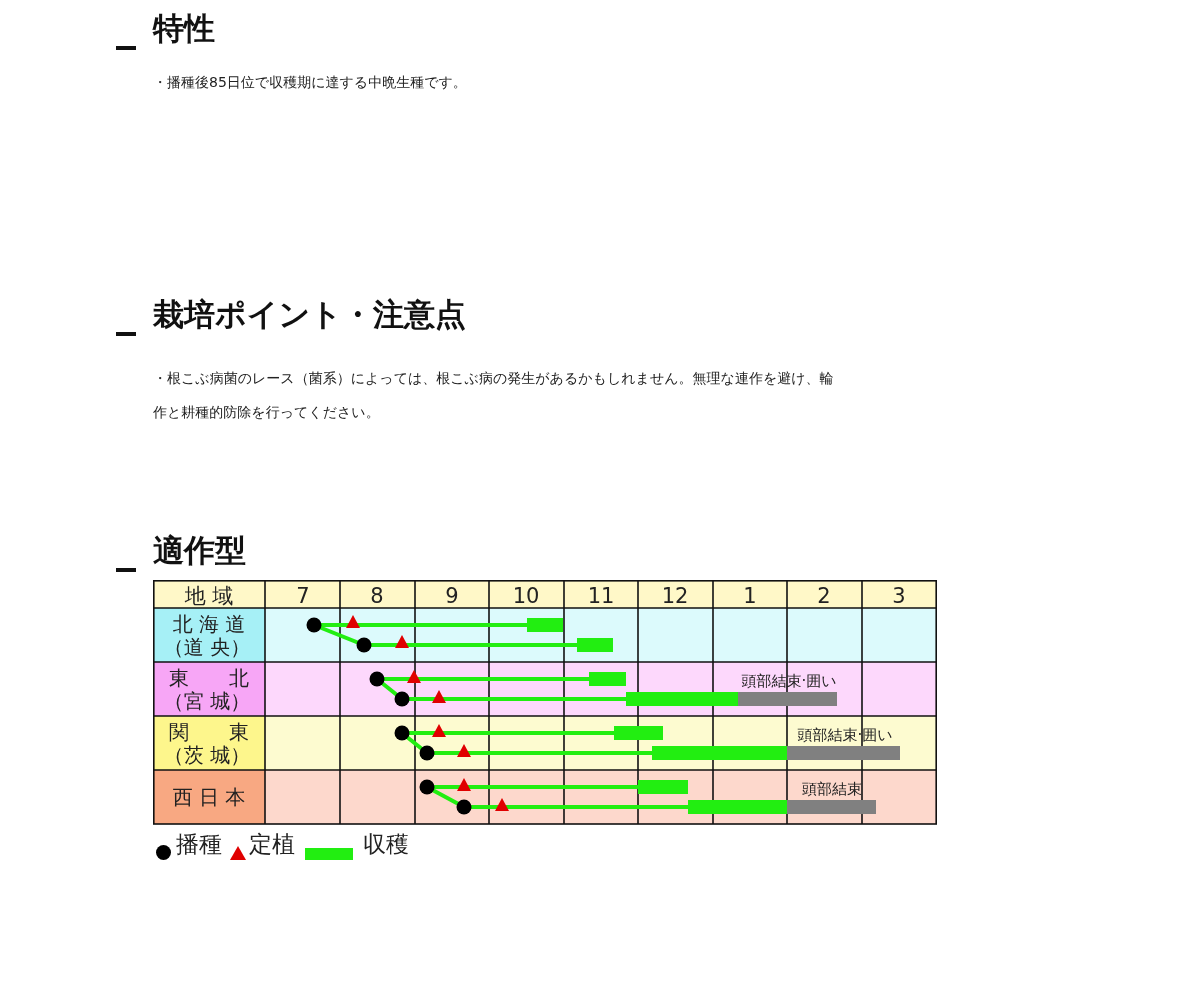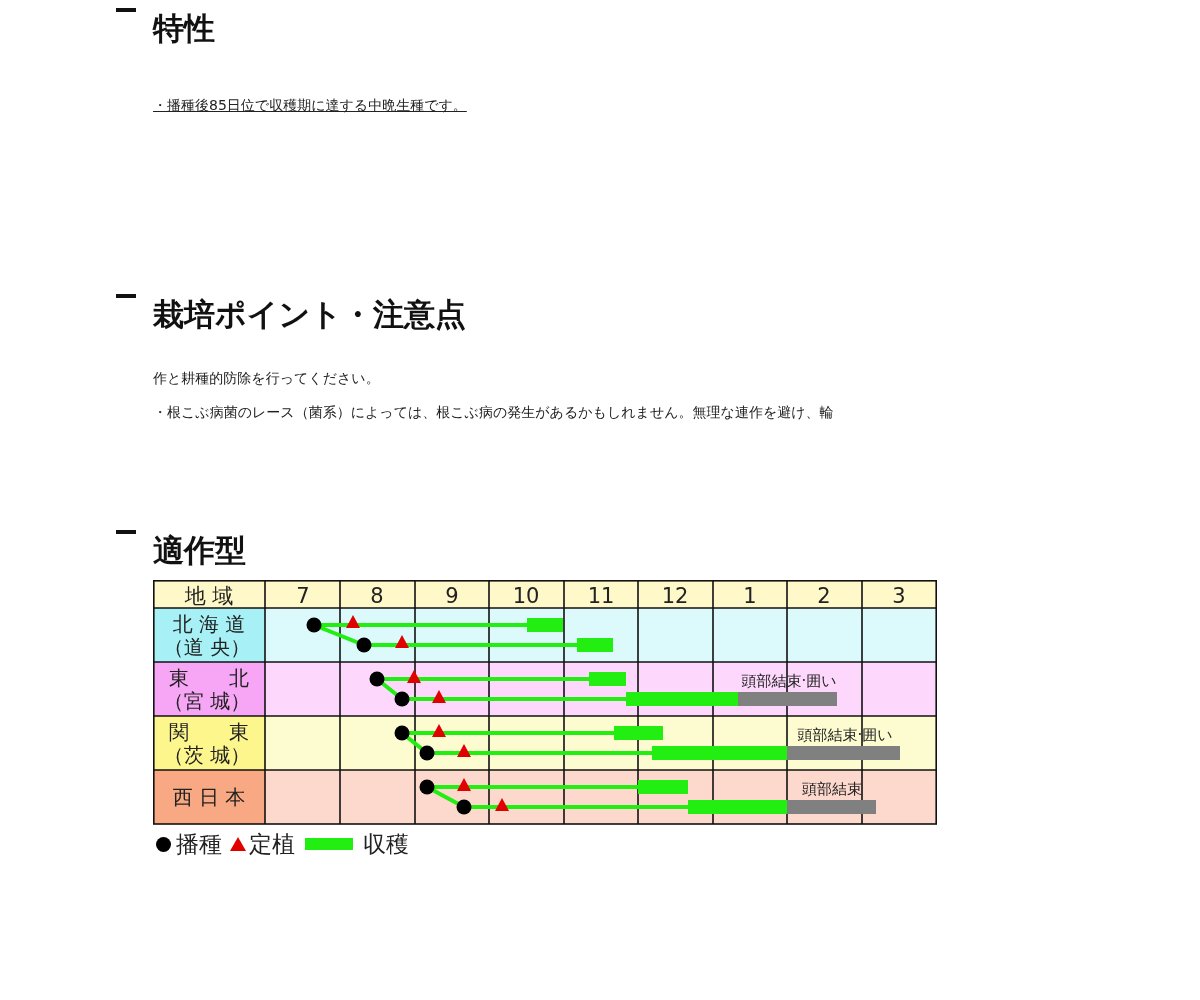--- a/index.html
+++ b/index.html
@@ -1,48 +1,48 @@
 <!DOCTYPE html>
 <html><head>
 <meta charset="utf-8">
 <style>
   html, body { margin:0; padding:0; background:#ffffff; }
   body { width:1200px; height:1000px; position:relative; overflow:hidden;
          font-family: "DejaVu Sans", "Liberation Sans", sans-serif; color:#111; }
   .section-title { position:absolute; left:116px; font-family:"DejaVu Serif","Liberation Serif",serif;
-                   font-weight:bold; font-size:31px; color:#111; display:flex; align-items:flex-start; }
+                   font-weight:bold; font-size:31px; color:#111; display:flex; align-items:flex-end; }
   .dash { display:inline-block; width:20px; height:4px; background:#111; margin-right:17px; }
   .para { position:absolute; left:153px; font-size:14px; color:#222; line-height:34px; }
   .para p { margin:0; }
   .chart { position:absolute; left:153px; top:580px; width:724px; height:245px; }
-  .legend { position:absolute; left:156px; top:828px; height:32px; display:flex; align-items:center;
+  .legend { position:absolute; left:156px; top:828px; height:32px; display:flex; align-items:flex-end;
             font-size:23px; color:#222; }
   .legend .dot { width:15px; height:15px; border-radius:50%; background:#000; display:inline-block; margin-right:5px; }
   .legend .tri { width:0; height:0; border-left:8px solid transparent; border-right:8px solid transparent;
                  border-bottom:14px solid #e00000; display:inline-block; margin:0 3px 0 8px; }
   .legend .bar { width:48px; height:12px; background:#22ee11; display:inline-block; margin:0 10px 0 10px; }
 </style>
 </head>
 <body>
 
 <div class="section-title" style="top:8px;">
   <span class="dash"></span>
   <span>特性</span>
 </div>
-<div class="para" style="top:88px;text-decoration:underline;">
+<div class="para" style="top:65px;">
   <p>・播種後85日位で収穫期に達する中晩生種です。</p>
 </div>
 
 <div class="section-title" style="top:294px;">
   <span class="dash"></span>
   <span>栽培ポイント・注意点</span>
 </div>
 <div class="para" style="top:361px;">
+  <p>・根こぶ病菌のレース（菌系）によっては、根こぶ病の発生があるかもしれません。無理な連作を避け、輪</p>
   <p>作と耕種的防除を行ってください。</p>
-  <p>・根こぶ病菌のレース（菌系）によっては、根こぶ病の発生があるかもしれません。無理な連作を避け、輪</p>
 </div>
 
 <div class="section-title" style="top:530px;">
   <span class="dash"></span>
   <span>適作型</span>
 </div>
 
 <div class="chart">
   <svg width="784" height="245" viewBox="0 0 784 245" xmlns="http://www.w3.org/2000/svg" font-family="DejaVu Sans, Liberation Sans, sans-serif">
 

